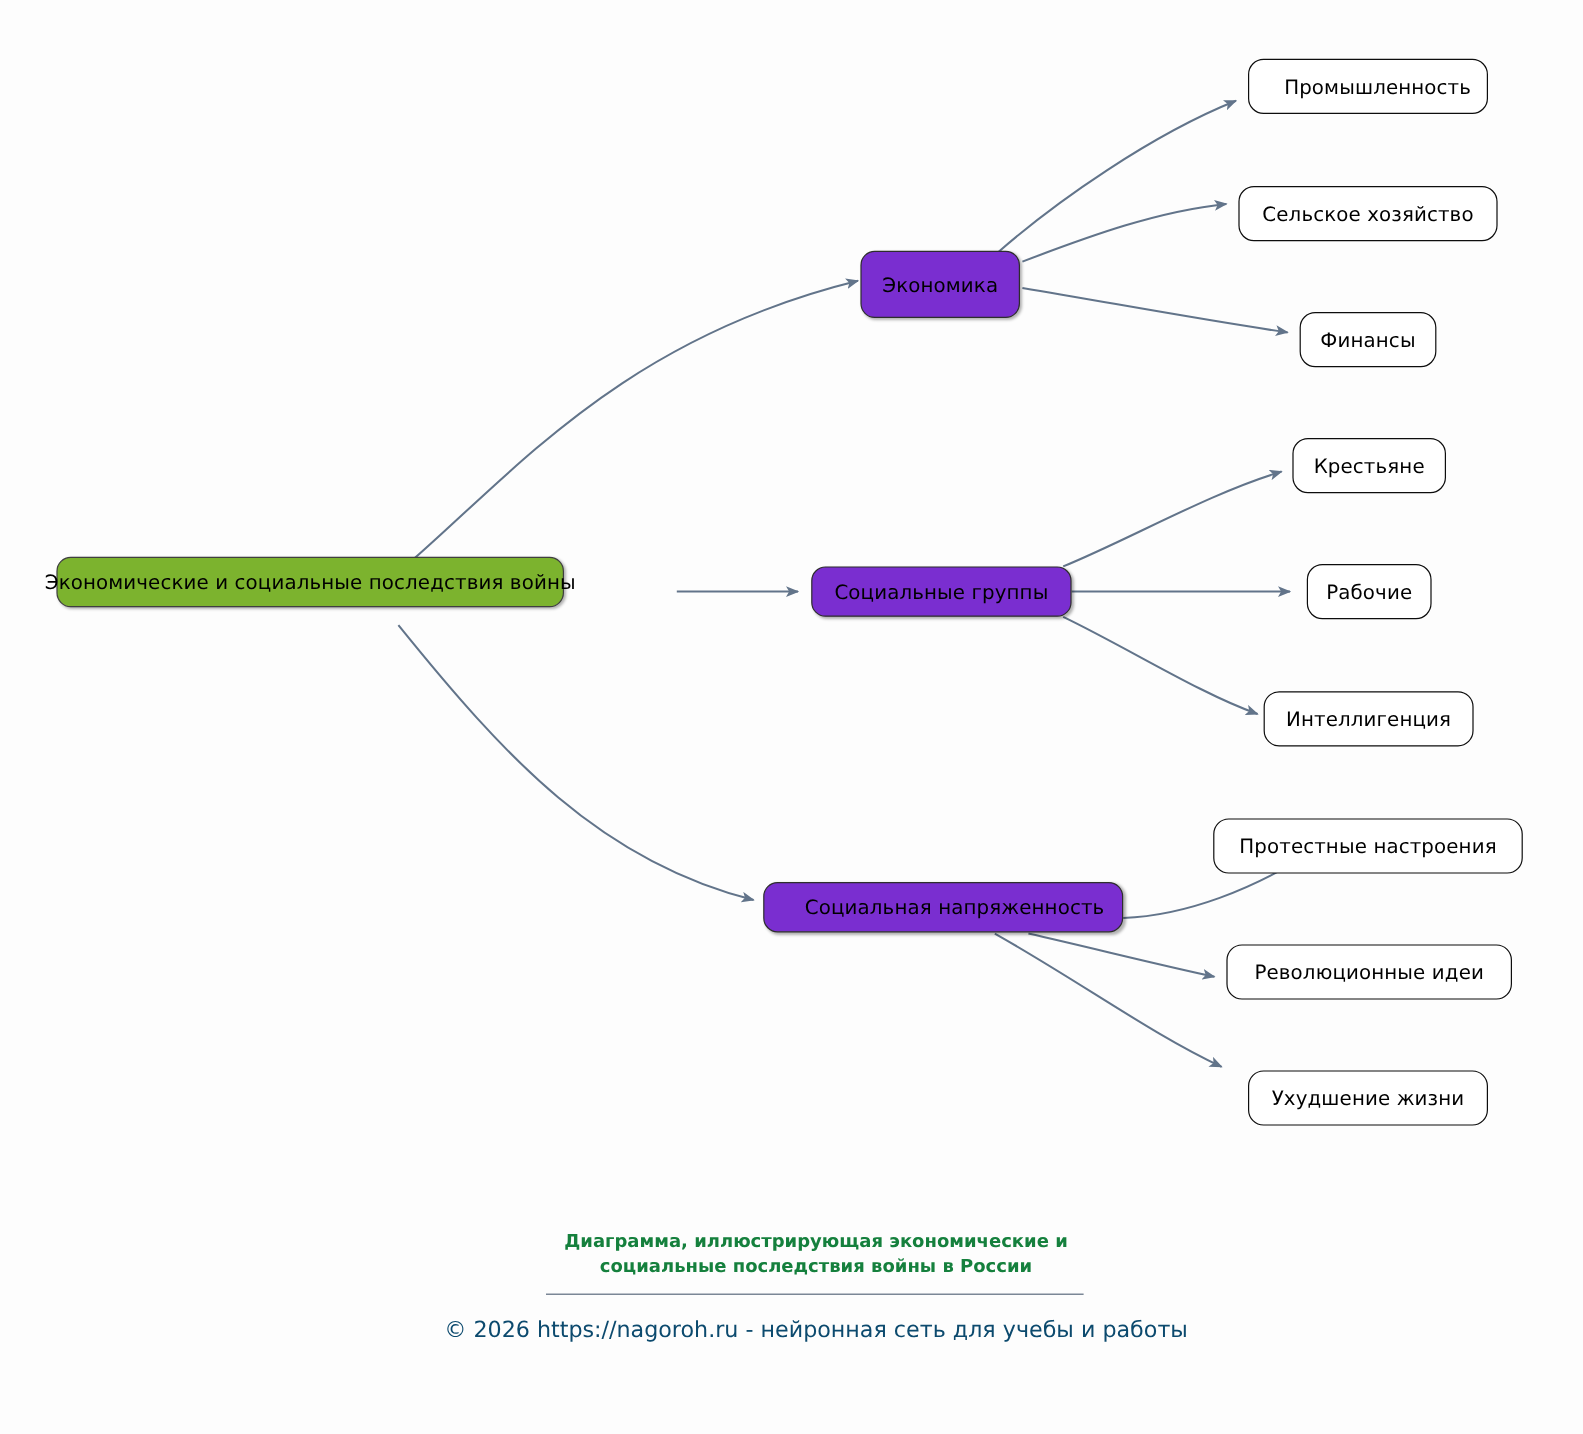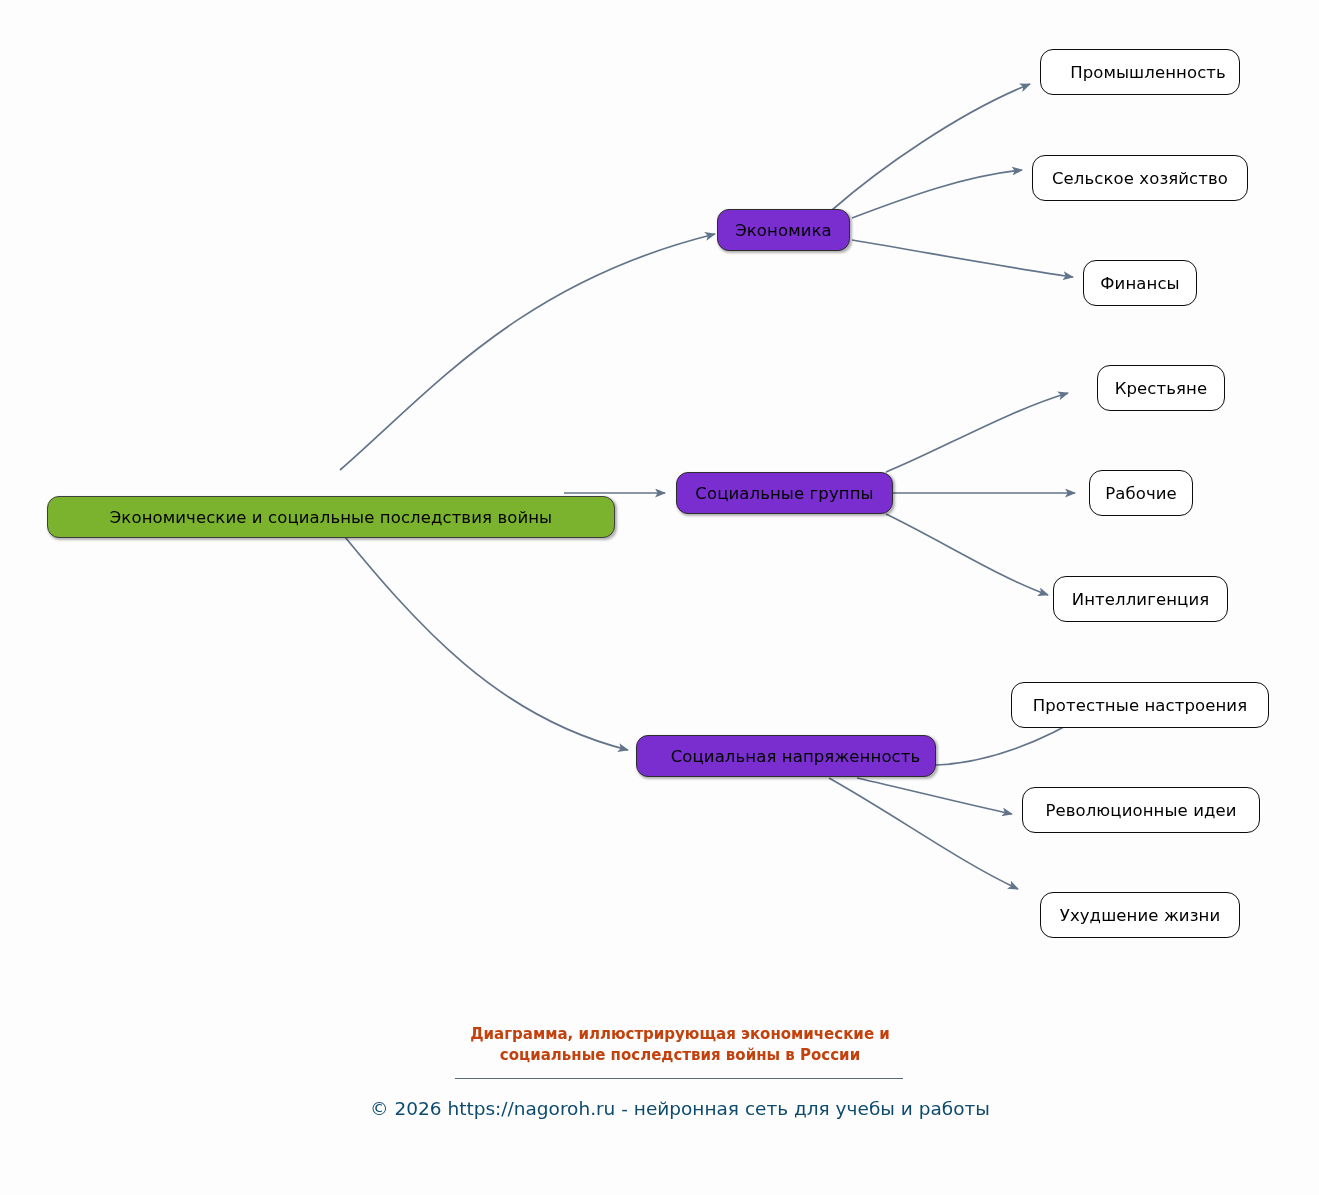--- a/index.html
+++ b/index.html
@@ -50,21 +50,21 @@
   .node.leaf {
     background: #ffffff;
     border: 1.3px solid #0d0d0d;
     border-radius: 13px;
     font-size: 16.5px;
   }
   .caption {
     position: absolute;
     text-align: center;
     font-weight: bold;
-    color: #c2410c;
+    color: #15803d;
     font-size: 15px;
     line-height: 21px;
   }
   .divider {
     position: absolute;
     border-top: 1.4px solid #5b6a7d;
   }
   .copyright {
     position: absolute;
     text-align: center;
@@ -99,41 +99,41 @@
       <path d="M 886,472 C 940,450 1010,410 1068,393"></path>
       <path d="M 893,493 L 1075,493"></path>
       <path d="M 886,514 C 940,540 1000,578 1048,595"></path>
 
       <path d="M 936,765 C 990,763 1045,740 1090,712"></path>
       <path d="M 857,778 C 910,790 965,804 1012,814"></path>
       <path d="M 829,778 C 900,818 960,862 1018,889"></path>
     </g>
   </svg>
 
-  <div class="node root" style="left:47px; top:496px; width:568px; height:42px;">
+  <div class="node root" style="left:47px; top:464px; width:423px; height:42px;">
     <span>Экономические и социальные последствия войны</span>
   </div>
 
-  <div class="node branch" style="left:717px; top:209px; width:133px; height:42px;">
+  <div class="node branch" style="left:717px; top:209px; width:133px; height:56px;">
     <span>Экономика</span>
   </div>
   <div class="node leaf" style="left:1040px; top:49px; width:200px; height:46px;padding-left:16px;">
     <span>Промышленность</span>
   </div>
   <div class="node leaf" style="left:1032px; top:155px; width:216px; height:46px;">
     <span>Сельское хозяйство</span>
   </div>
   <div class="node leaf" style="left:1083px; top:260px; width:114px; height:46px;">
     <span>Финансы</span>
   </div>
 
   <div class="node branch" style="left:676px; top:472px; width:217px; height:42px;text-align:center;">
     <span>Социальные группы</span>
   </div>
-  <div class="node leaf" style="left:1077px; top:365px; width:128px; height:46px;margin-left:20px;">
+  <div class="node leaf" style="left:1077px; top:365px; width:128px; height:46px;">
     <span>Крестьяне</span>
   </div>
   <div class="node leaf" style="left:1089px; top:470px; width:104px; height:46px;">
     <span>Рабочие</span>
   </div>
   <div class="node leaf" style="left:1053px; top:576px; width:175px; height:46px;">
     <span>Интеллигенция</span>
   </div>
 
   <div class="node branch" style="left:636px; top:735px; width:300px; height:42px;padding-left:19px;">

